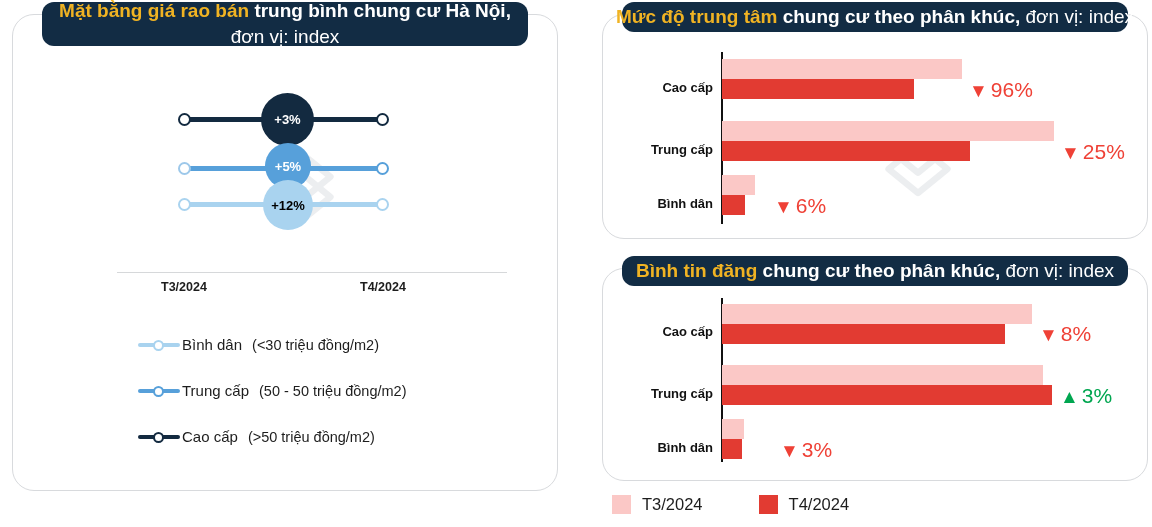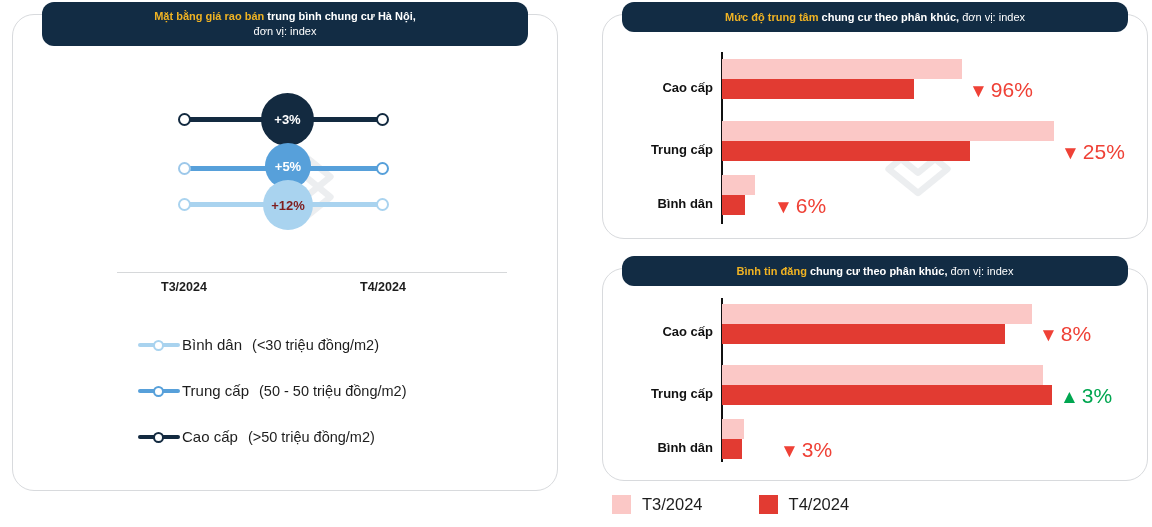--- a/index.html
+++ b/index.html
@@ -32,21 +32,21 @@
     position: absolute;
     background: #122c44;
     border-radius: 12px;
     color: #ffffff;
     text-align: center;
     box-sizing: border-box;
     display: flex;
     flex-direction: column;
     align-items: center;
     justify-content: center;
-    font-size: 11px;
+    font-size: 19px;
     line-height: 1.35;
     z-index: 5;
   }
   .banner .hl { color: #f0b323; font-weight: bold; }
   .banner .bold { font-weight: bold; }
   .banner .reg { font-weight: normal; }
   #left-banner { left: 42px;  top: 2px;   width: 486px; height: 44px; padding: 4px 10px; }
   #tr-banner   { left: 622px; top: 2px;   width: 506px; height: 30px; }
   #br-banner   { left: 622px; top: 256px; width: 506px; height: 30px; }
   .banner-line { white-space: nowrap; }
@@ -219,21 +219,21 @@
     <div class="db-line" style="left:172px; top:152px; width:198px; background:#57a0da;"></div>
     <div class="db-dot" style="left:166px; top:148px; border:2.5px solid #9dc8ea;"></div>
     <div class="db-dot" style="left:364px; top:148px; border:2.5px solid #57a0da;"></div>
     <div class="db-badge" style="left:253px; top:129px; width:46px; height:46px; background:#57a0da; color:#ffffff;">+5%</div>
   </div>
 
   <div class="dumbbell">
     <div class="db-line" style="left:172px; top:188px; width:198px; background:#a9d3ef;"></div>
     <div class="db-dot" style="left:166px; top:184px; border:2.5px solid #a9d3ef;"></div>
     <div class="db-dot" style="left:364px; top:184px; border:2.5px solid #a9d3ef;"></div>
-    <div class="db-badge" style="left:251px; top:166px; width:50px; height:50px; background:#a9d3ef; color:#7f1d1d;">+12%</div>
+    <div class="db-badge" style="left:251px; top:166px; width:50px; height:50px; background:#a9d3ef; color:#000000;">+12%</div>
   </div>
 
   <div class="axis-rule"></div>
   <div class="axis-lab" style="left:149px; top:266px;">T3/2024</div>
   <div class="axis-lab" style="left:348px; top:266px;">T4/2024</div>
 
   <div class="lg-row" style="left:126px; top:322px;">
     <span class="lg-mark">
       <span class="lm-line" style="background:#a9d3ef;"></span>
       <span class="lm-dot" style="border:2px solid #a9d3ef;"></span>

